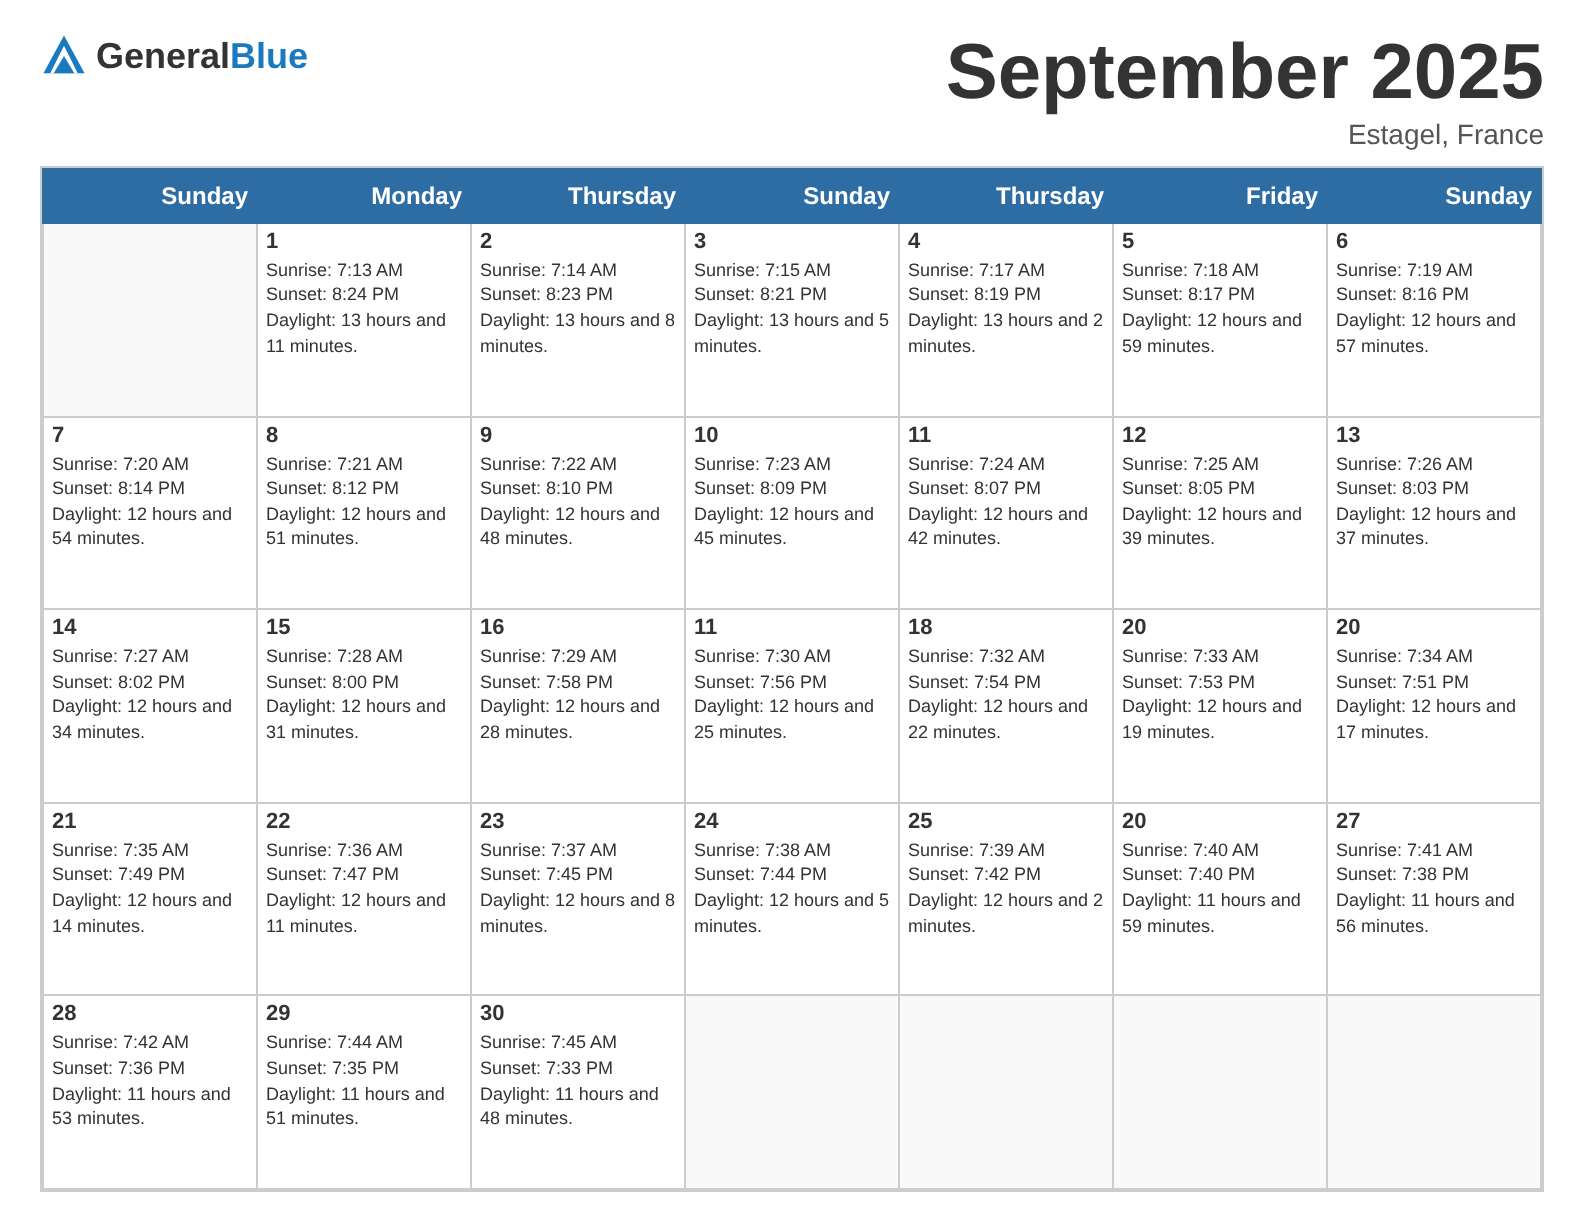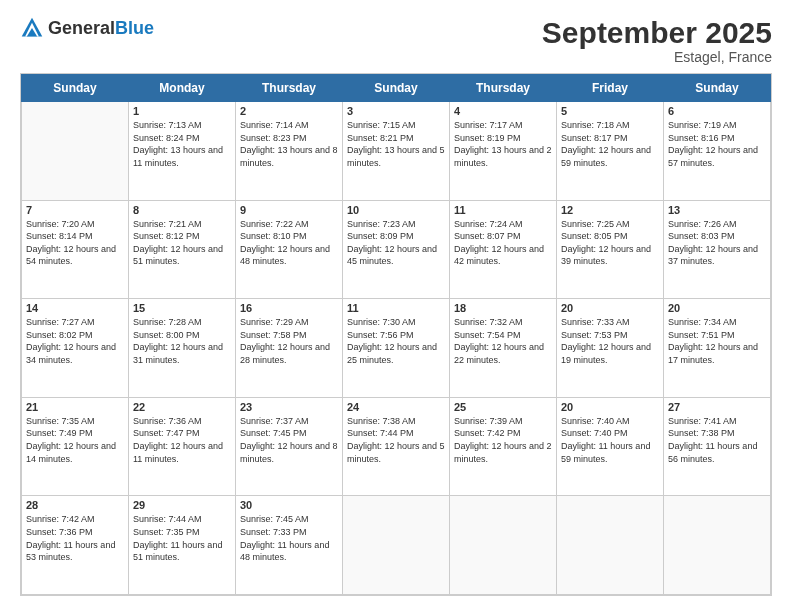--- a/index.html
+++ b/index.html
@@ -39,21 +39,21 @@
       color: #1a7abf;
     }
     .logo-icon {
       width: 24px;
       height: 24px;
     }
     .title-block {
       text-align: right;
     }
     .month-title {
-      font-size: 30px;
+      font-size: 39px;
       font-weight: bold;
       color: #333;
       line-height: 1.1;
     }
     .location {
       font-size: 14px;
       color: #555;
     }
     .calendar {
       flex: 1;
@@ -66,21 +66,21 @@
       height: 100%;
       border-collapse: collapse;
       table-layout: fixed;
     }
     .calendar thead tr th {
       background-color: #2e6da4;
       color: #fff;
       font-size: 12px;
       font-weight: bold;
       padding: 6px 4px;
-      text-align: center;
+      text-align: right;
       border: 1px solid #2e6da4;
     }
     .calendar tbody tr td {
       border: 1px solid #ccc;
       vertical-align: top;
       padding: 3px 4px;
       font-size: 9.5px;
       color: #333;
       height: 90px;
     }

